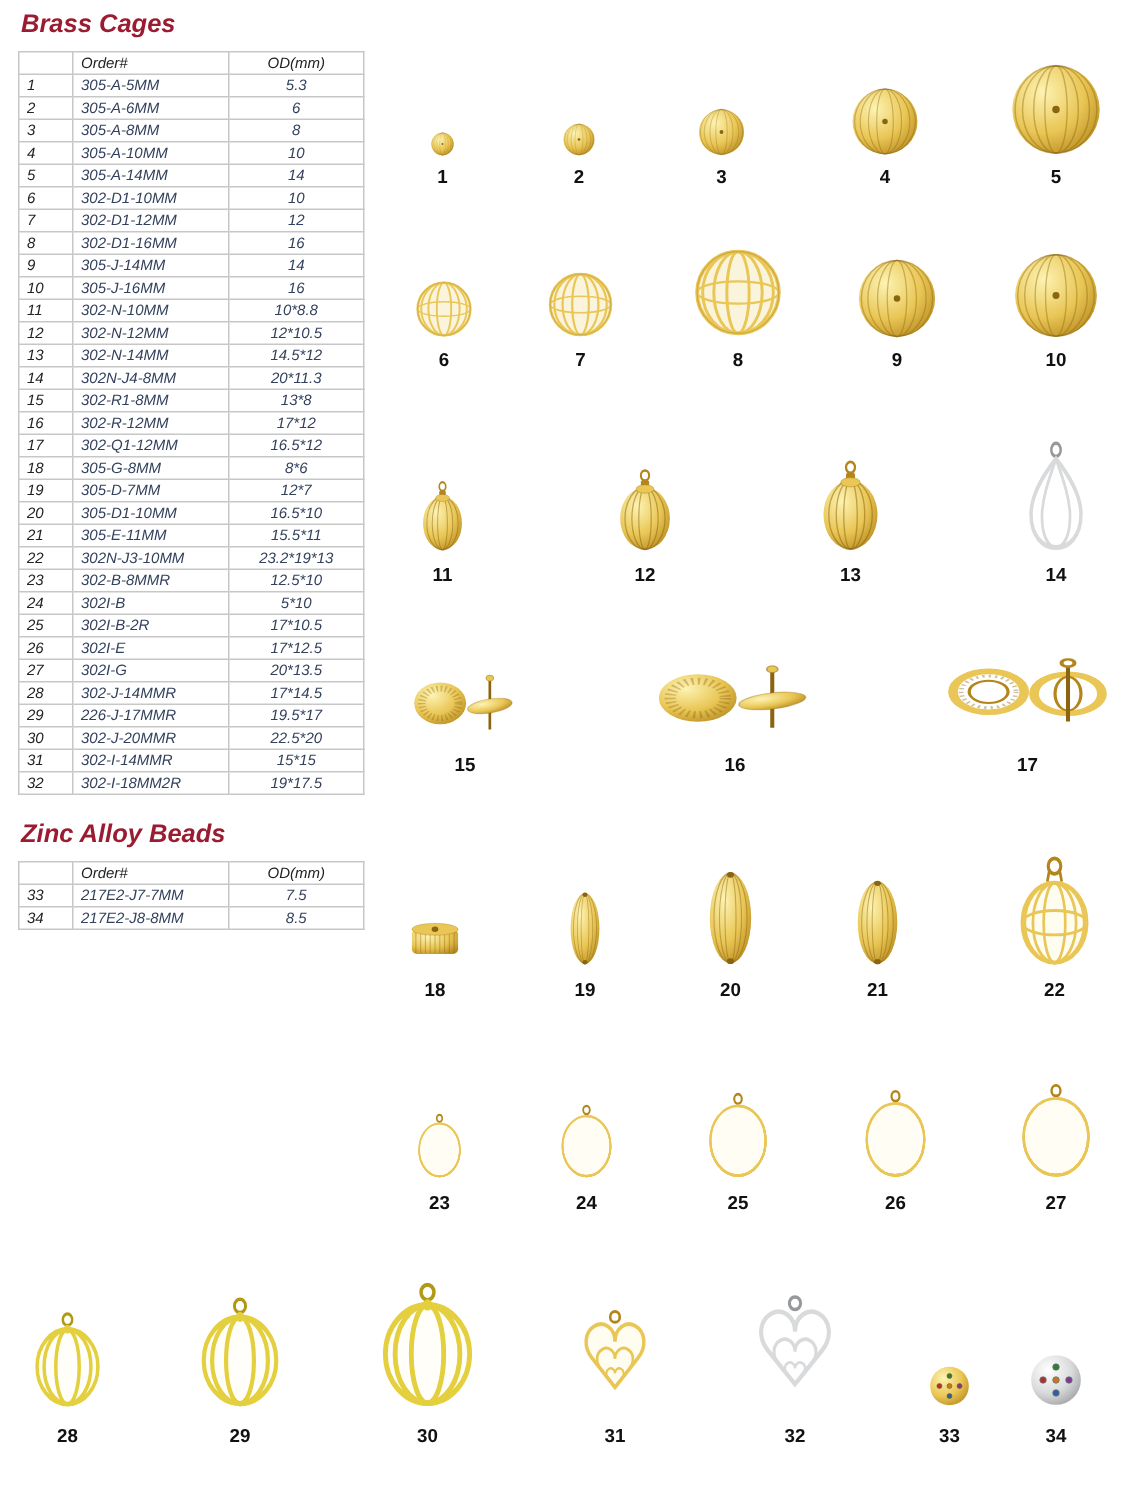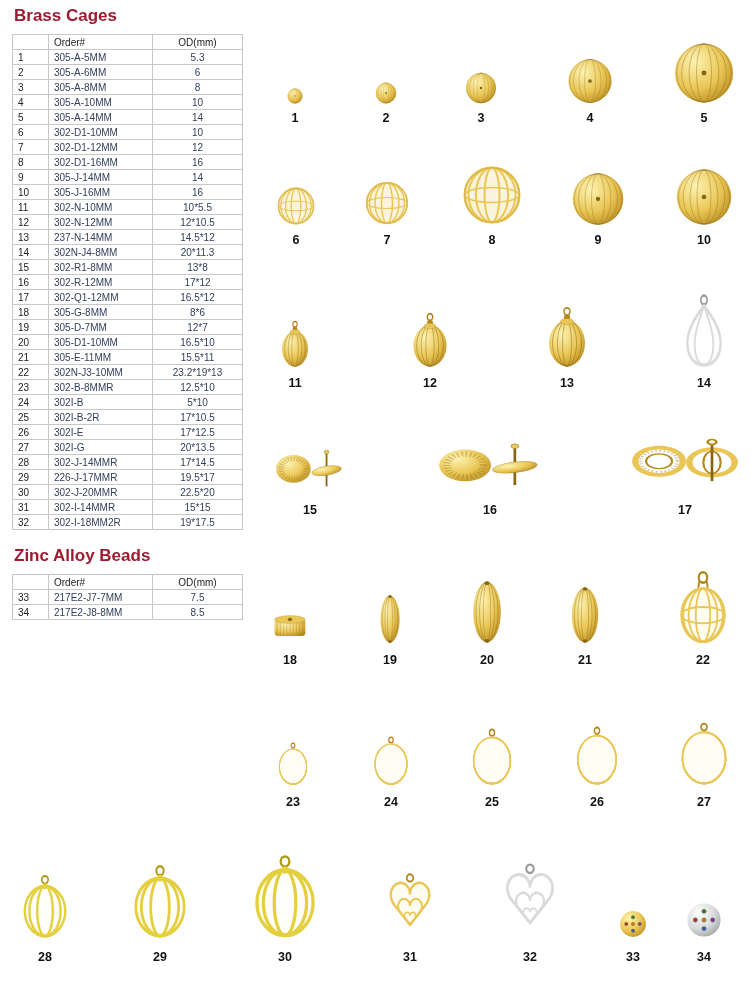--- a/index.html
+++ b/index.html
@@ -1,20 +1,20 @@
 <!DOCTYPE html>
 <html><head>
 <meta charset="utf-8">
 <style>
   * { margin:0; padding:0; box-sizing:border-box; }
   html,body { width:751px; height:1000px; background:#fff; }
   body { font-family:"Liberation Sans", sans-serif; position:relative; overflow:hidden; }
   .page { position:absolute; inset:0; background:#fff; }
 
-  .left-col { position:absolute; left:12px; top:4px; width:234px; }
+  .left-col { position:absolute; left:12px; top:4px; width:234px;font-style:italic; }
   .sec-title { font-size:17px; font-weight:700; color:#9b1b30; margin:2px 0 8px 2px; }
   .sec-title.zinc { margin-top:16px; }
 
   table.cat { border-collapse:collapse; width:230px; table-layout:fixed; }
   table.cat th, table.cat td {
     border:1px solid #c7c7c7; font-size:10px; line-height:13px; height:15px;
     padding:0 5px; text-align:left; font-weight:400; color:#33415c;
     white-space:nowrap; overflow:hidden;
   }
   table.cat th { color:#222; }
@@ -91,30 +91,30 @@
        <td class="c-od">14</td>
      </tr>
           <tr>
        <td class="c-idx">10</td>
        <td class="c-ord">305-J-16MM</td>
        <td class="c-od">16</td>
      </tr>
           <tr>
        <td class="c-idx">11</td>
        <td class="c-ord">302-N-10MM</td>
-       <td class="c-od">10*5.5</td>
+       <td class="c-od">10*8.8</td>
      </tr>
           <tr>
        <td class="c-idx">12</td>
        <td class="c-ord">302-N-12MM</td>
        <td class="c-od">12*10.5</td>
      </tr>
           <tr>
        <td class="c-idx">13</td>
-       <td class="c-ord">237-N-14MM</td>
+       <td class="c-ord">302-N-14MM</td>
        <td class="c-od">14.5*12</td>
      </tr>
           <tr>
        <td class="c-idx">14</td>
        <td class="c-ord">302N-J4-8MM</td>
        <td class="c-od">20*11.3</td>
      </tr>
           <tr>
        <td class="c-idx">15</td>
        <td class="c-ord">302-R1-8MM</td>

